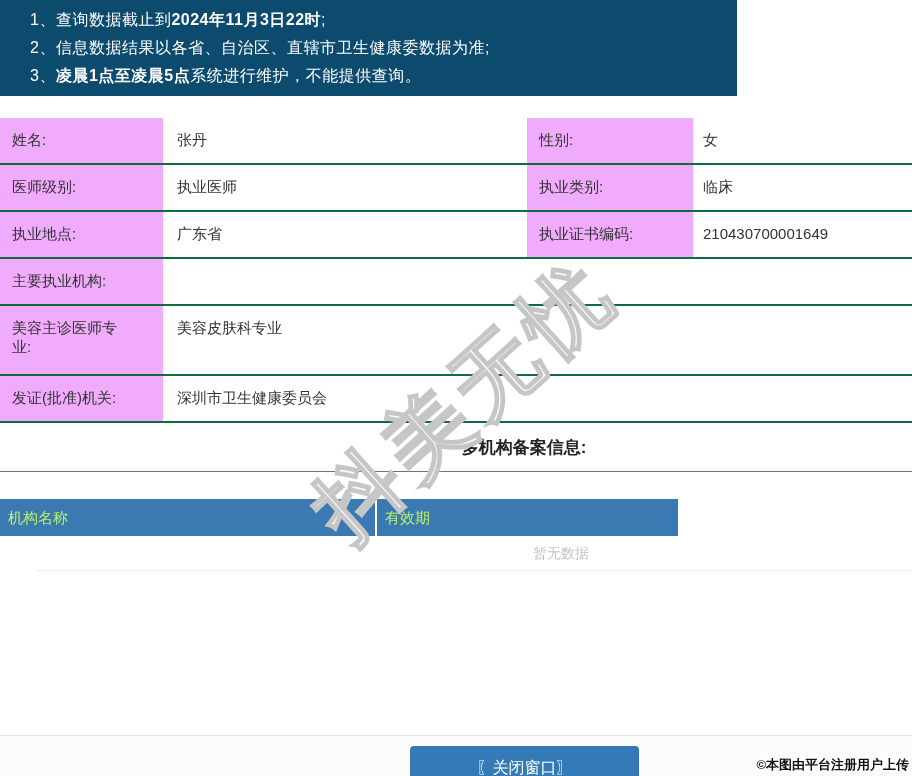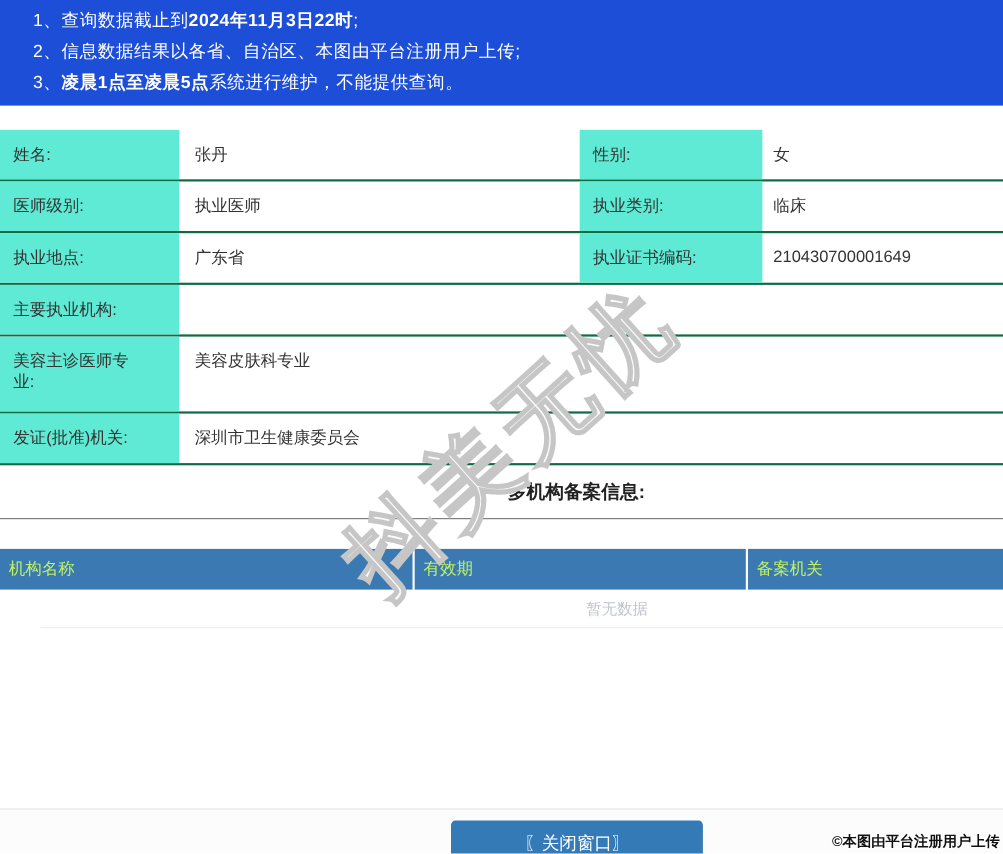--- a/index.html
+++ b/index.html
@@ -1,30 +1,30 @@
 <!DOCTYPE html>
 <html><head>
 <meta charset="utf-8">
 <style>
   * { margin:0; padding:0; box-sizing:border-box; }
   html,body { width:912px; height:776px; overflow:hidden; background:#fff;
     font-family:"Liberation Sans", sans-serif; color:#333; position:relative; }
 
   
-  .banner { width:912px; height:96px; background:#1d4ed8; padding:6px 12px 0 30px; }
+  .banner { width:737px; height:96px; background:#0c4a6e; padding:6px 12px 0 30px; }
   .banner .line { color:#fff; font-size:16px; line-height:28px; letter-spacing:0.5px; }
   .banner b { font-weight:700; }
 
   
   .doc-table { margin-top:22px; width:912px; }
   .doc-row { display:grid; grid-template-columns:163px 364px 166px 219px;
              min-height:47px; border-bottom:2px solid #0f6b40; }
   .doc-row.tall { min-height:70px; }
   .cell { font-size:15px; padding-top:13px; }
-  .cell.label { background:#5eead4; padding-left:12px; padding-right:42px; }
+  .cell.label { background:#f0abfc; padding-left:12px; padding-right:42px; }
   .cell.value { padding-left:14px; }
   .cell.value2 { padding-left:10px; }
   .cell.span3 { grid-column: 2 / 5; }
 
   
   .org-title-wrap { width:912px; height:49px; padding-top:13px; padding-left:136px;
                     text-align:center; border-bottom:1px solid #737373; }
   .org-title { font-size:17px; font-weight:700; color:#222; }
   .org-header { margin-top:27px; width:912px; display:grid;
                 grid-template-columns:375px 301px 232px; column-gap:2px; background:#fff; }
@@ -51,21 +51,21 @@
                text-align:center; font-size:84px; font-weight:700; letter-spacing:8px;
                color:rgba(255,255,255,0.92); -webkit-text-stroke:2px #c6c6c6;
                text-shadow:0 0 1px #bdbdbd; transform:rotate(-42deg);
                z-index:6; pointer-events:none; white-space:nowrap; }
 </style>
 </head>
 <body>
 
 <div class="banner">
   <div class="line"><span>1、</span><span>查询数据截止到</span><b>2024年11月3日22时</b><span>;</span></div>
-  <div class="line"><span>2、</span><span>信息数据结果以各省、自治区、本图由平台注册用户上传;</span><b></b><span></span></div>
+  <div class="line"><span>2、</span><span>信息数据结果以各省、自治区、直辖市卫生健康委数据为准;</span><b></b><span></span></div>
   <div class="line"><span>3、</span><span></span><b>凌晨1点至凌晨5点</b><span>系统进行维护，不能提供查询。</span></div>
 </div>
 
 <div class="doc-table">
   <div class="doc-row">
     <div class="cell label">姓名:</div>
     <div class="cell value">张丹</div>
     <div class="cell label">性别:</div>
     <div class="cell value value2">女</div>
   </div>
@@ -93,21 +93,20 @@
     <div class="cell value span3">深圳市卫生健康委员会</div>
   </div>
 </div>
 
 <div class="org-title-wrap">
   <span class="org-title">多机构备案信息:</span>
 </div>
 <div class="org-header">
   <div class="hcell">机构名称</div>
   <div class="hcell">有效期</div>
-  <div class="hcell">备案机关</div>
 </div>
 <div class="org-empty">暂无数据</div>
 
 <div class="watermark">抖美无忧</div>
 
 <div class="footer-band"></div>
 <button class="close-btn">〖关闭窗口〗</button>
 <div class="stamp">©本图由平台注册用户上传</div>
 
 </body></html>

